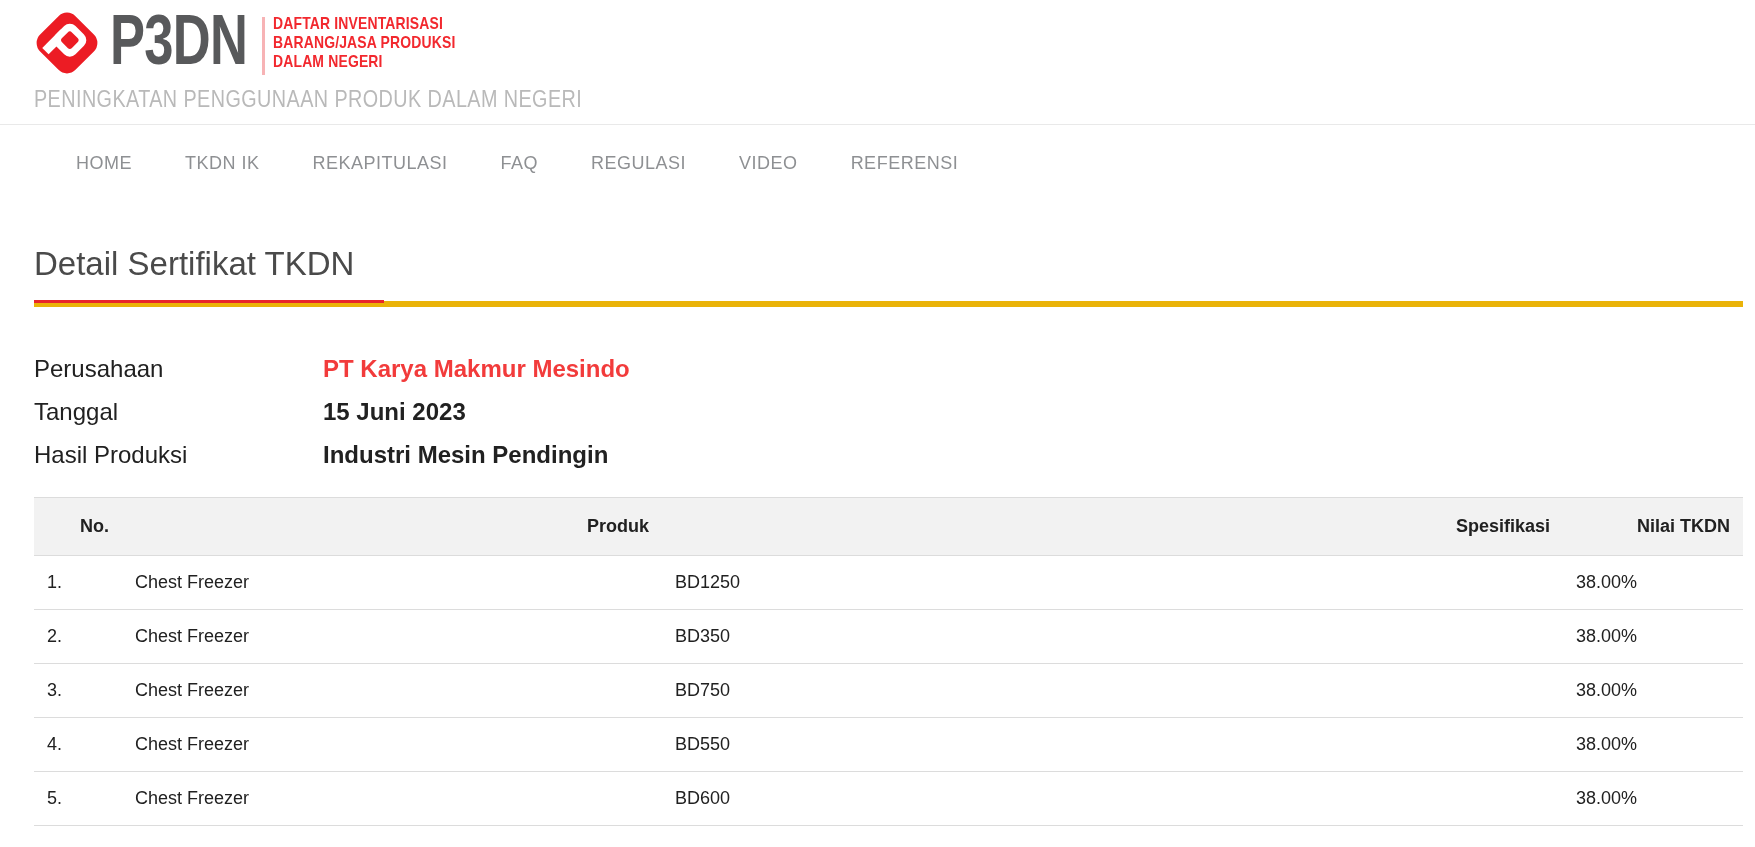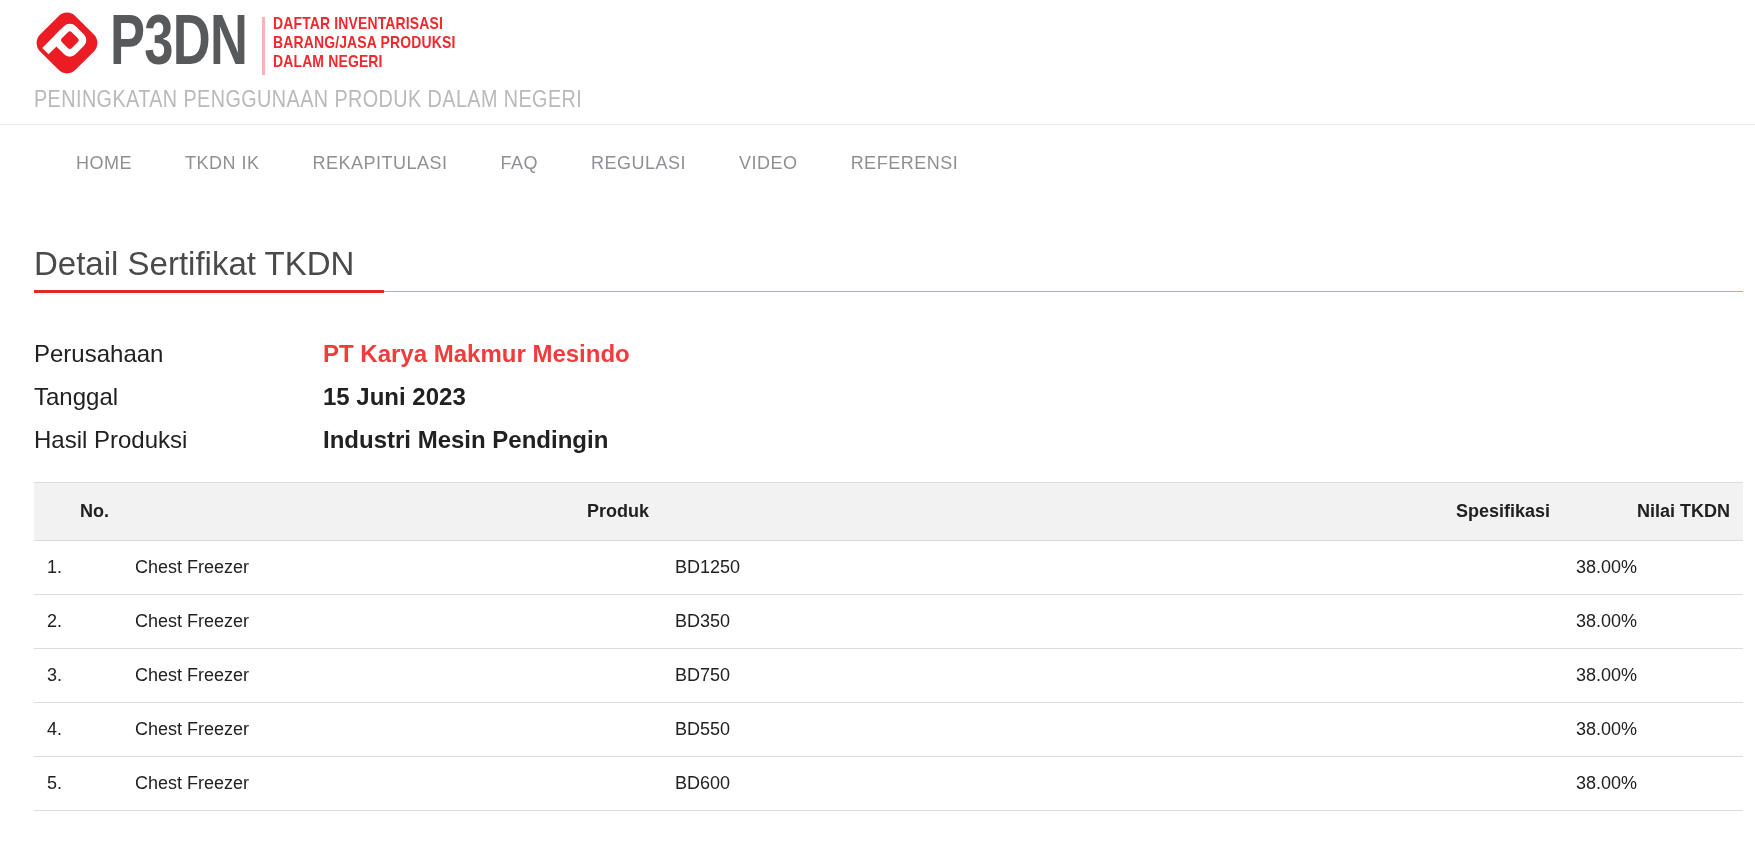--- a/index.html
+++ b/index.html
@@ -31,21 +31,21 @@
   .brand-subtitle { position: absolute; left: 34px; top: 86px; font-size: 23px; color: #b9b9b9;
                     letter-spacing: 0.5px; transform: scaleX(0.86); transform-origin: 0 0; white-space: nowrap; }
 
   
   .navbar { display: flex; gap: 53px; padding: 28px 0 22px 76px; background: #fff; }
   .nav-item { font-size: 18px; line-height: 20px; letter-spacing: 0.5px; color: #8e9093;
               text-decoration: none; cursor: pointer; white-space: nowrap; }
 
   
   .main { padding: 0 12px 0 34px; }
-  .page-head { position: relative; margin-top: 49px; border-bottom: 1px solid #eab308; padding-bottom: 7px; }
+  .page-head { position: relative; margin-top: 49px; border-bottom: 6px solid #eab308; padding-bottom: 17px; }
   .page-title { font-size: 33px; line-height: 40px; font-weight: 400; color: #4a4a4a; }
   .title-underline { position: absolute; left: 0; bottom: -2px; width: 350px; height: 3px; background: #e8252a; }
 
   .details { margin-top: 52px; }
   .detail-row { display: flex; margin-bottom: 23px; font-size: 24px; line-height: 20px; }
   .detail-label { width: 289px; color: #212121; }
   .detail-value { font-weight: bold; color: #212121; }
   .detail-value.red { color: #f23b3b; }
 
   

